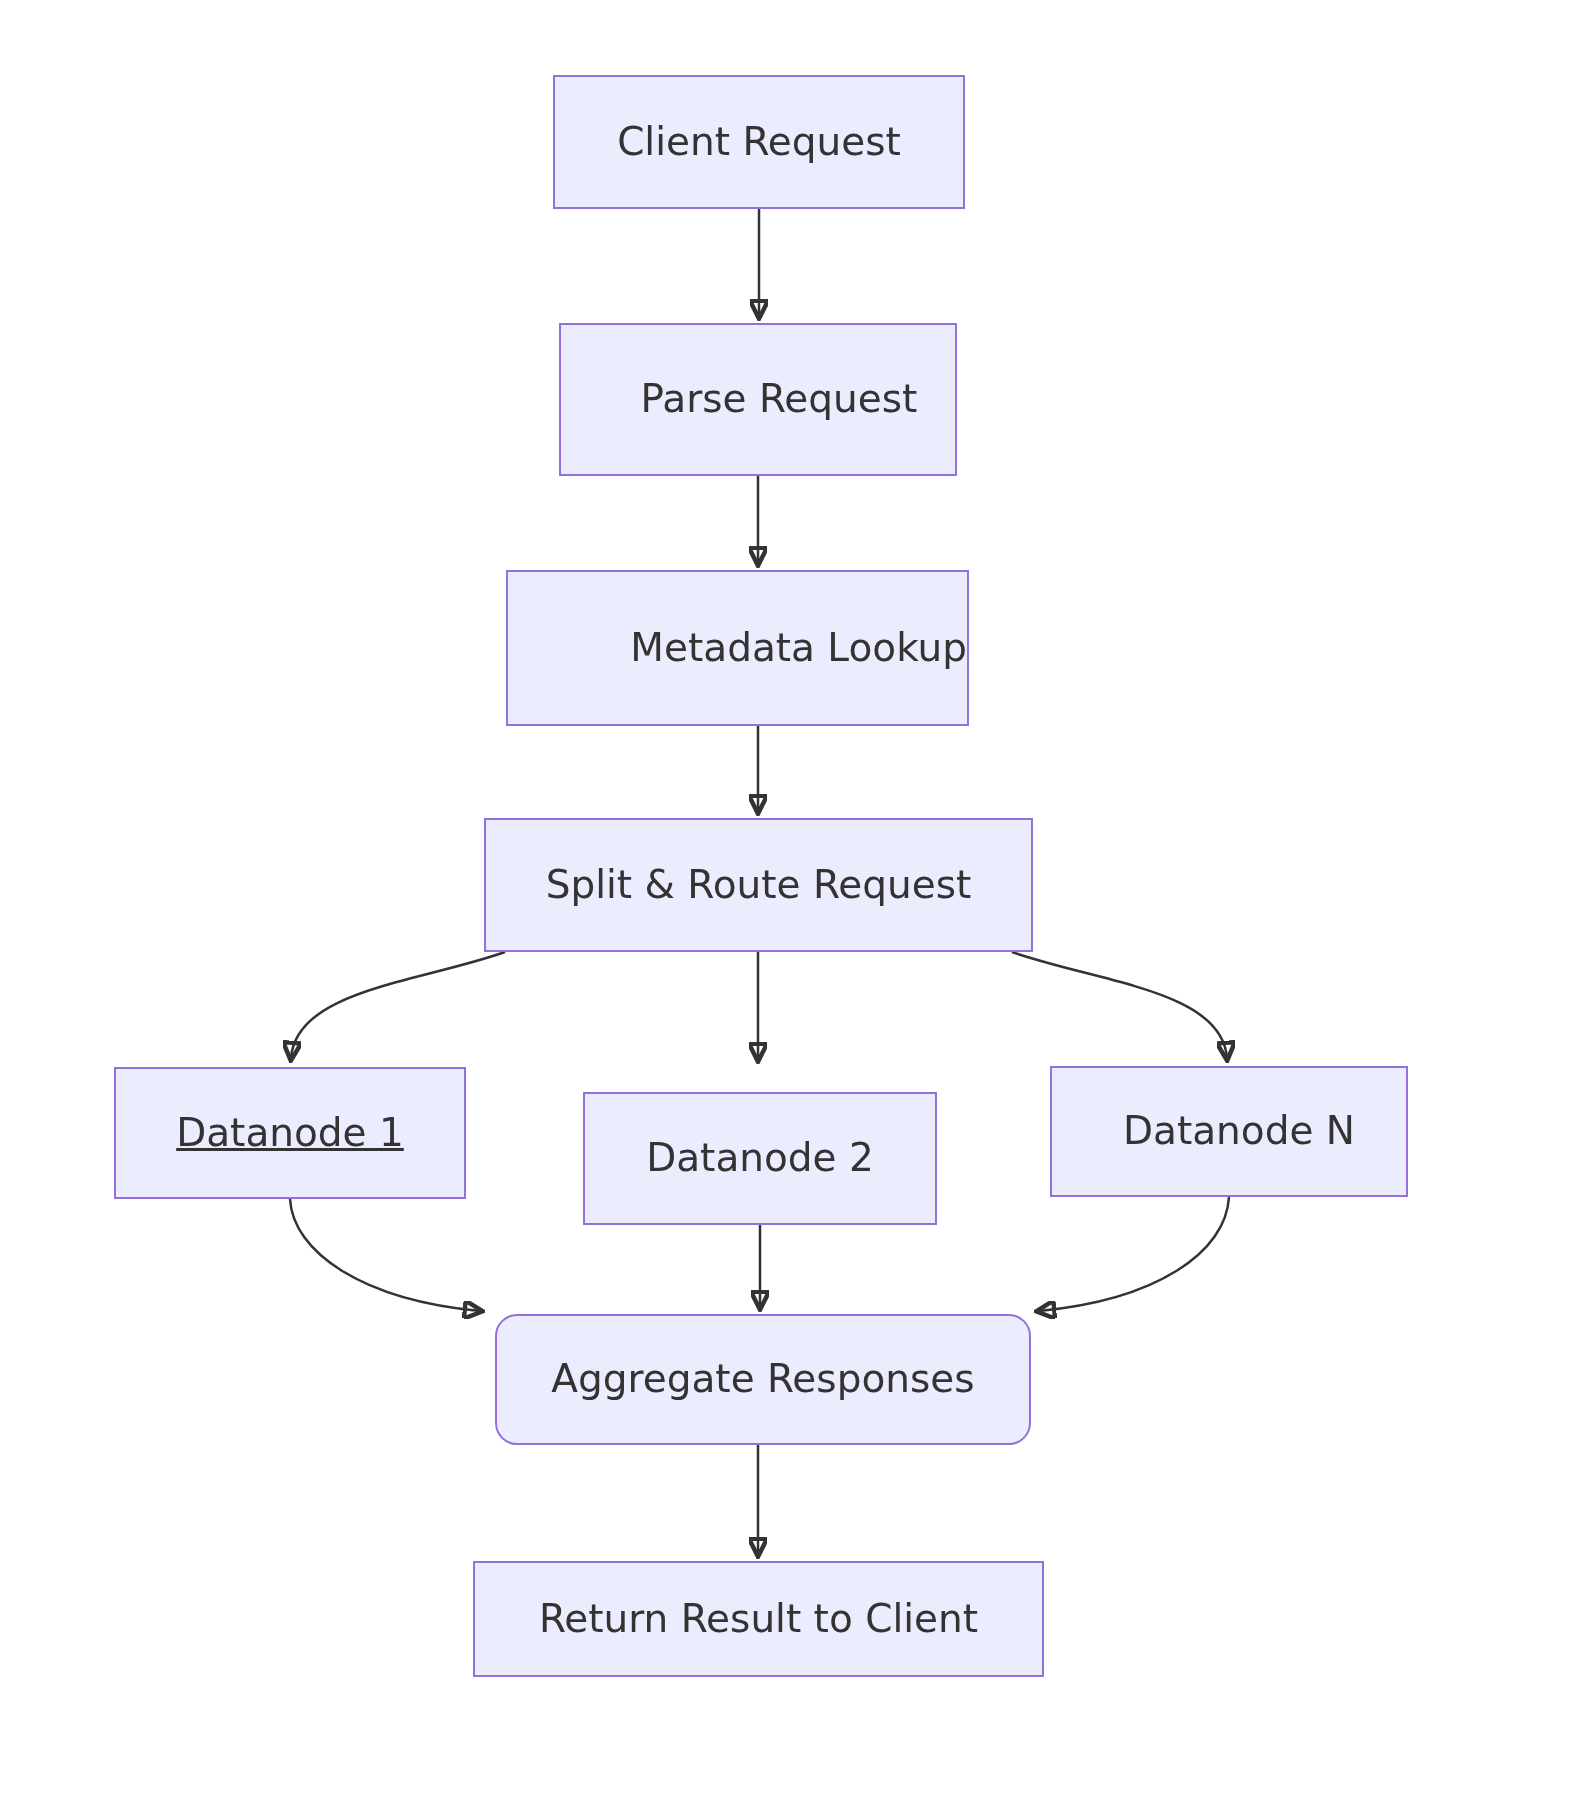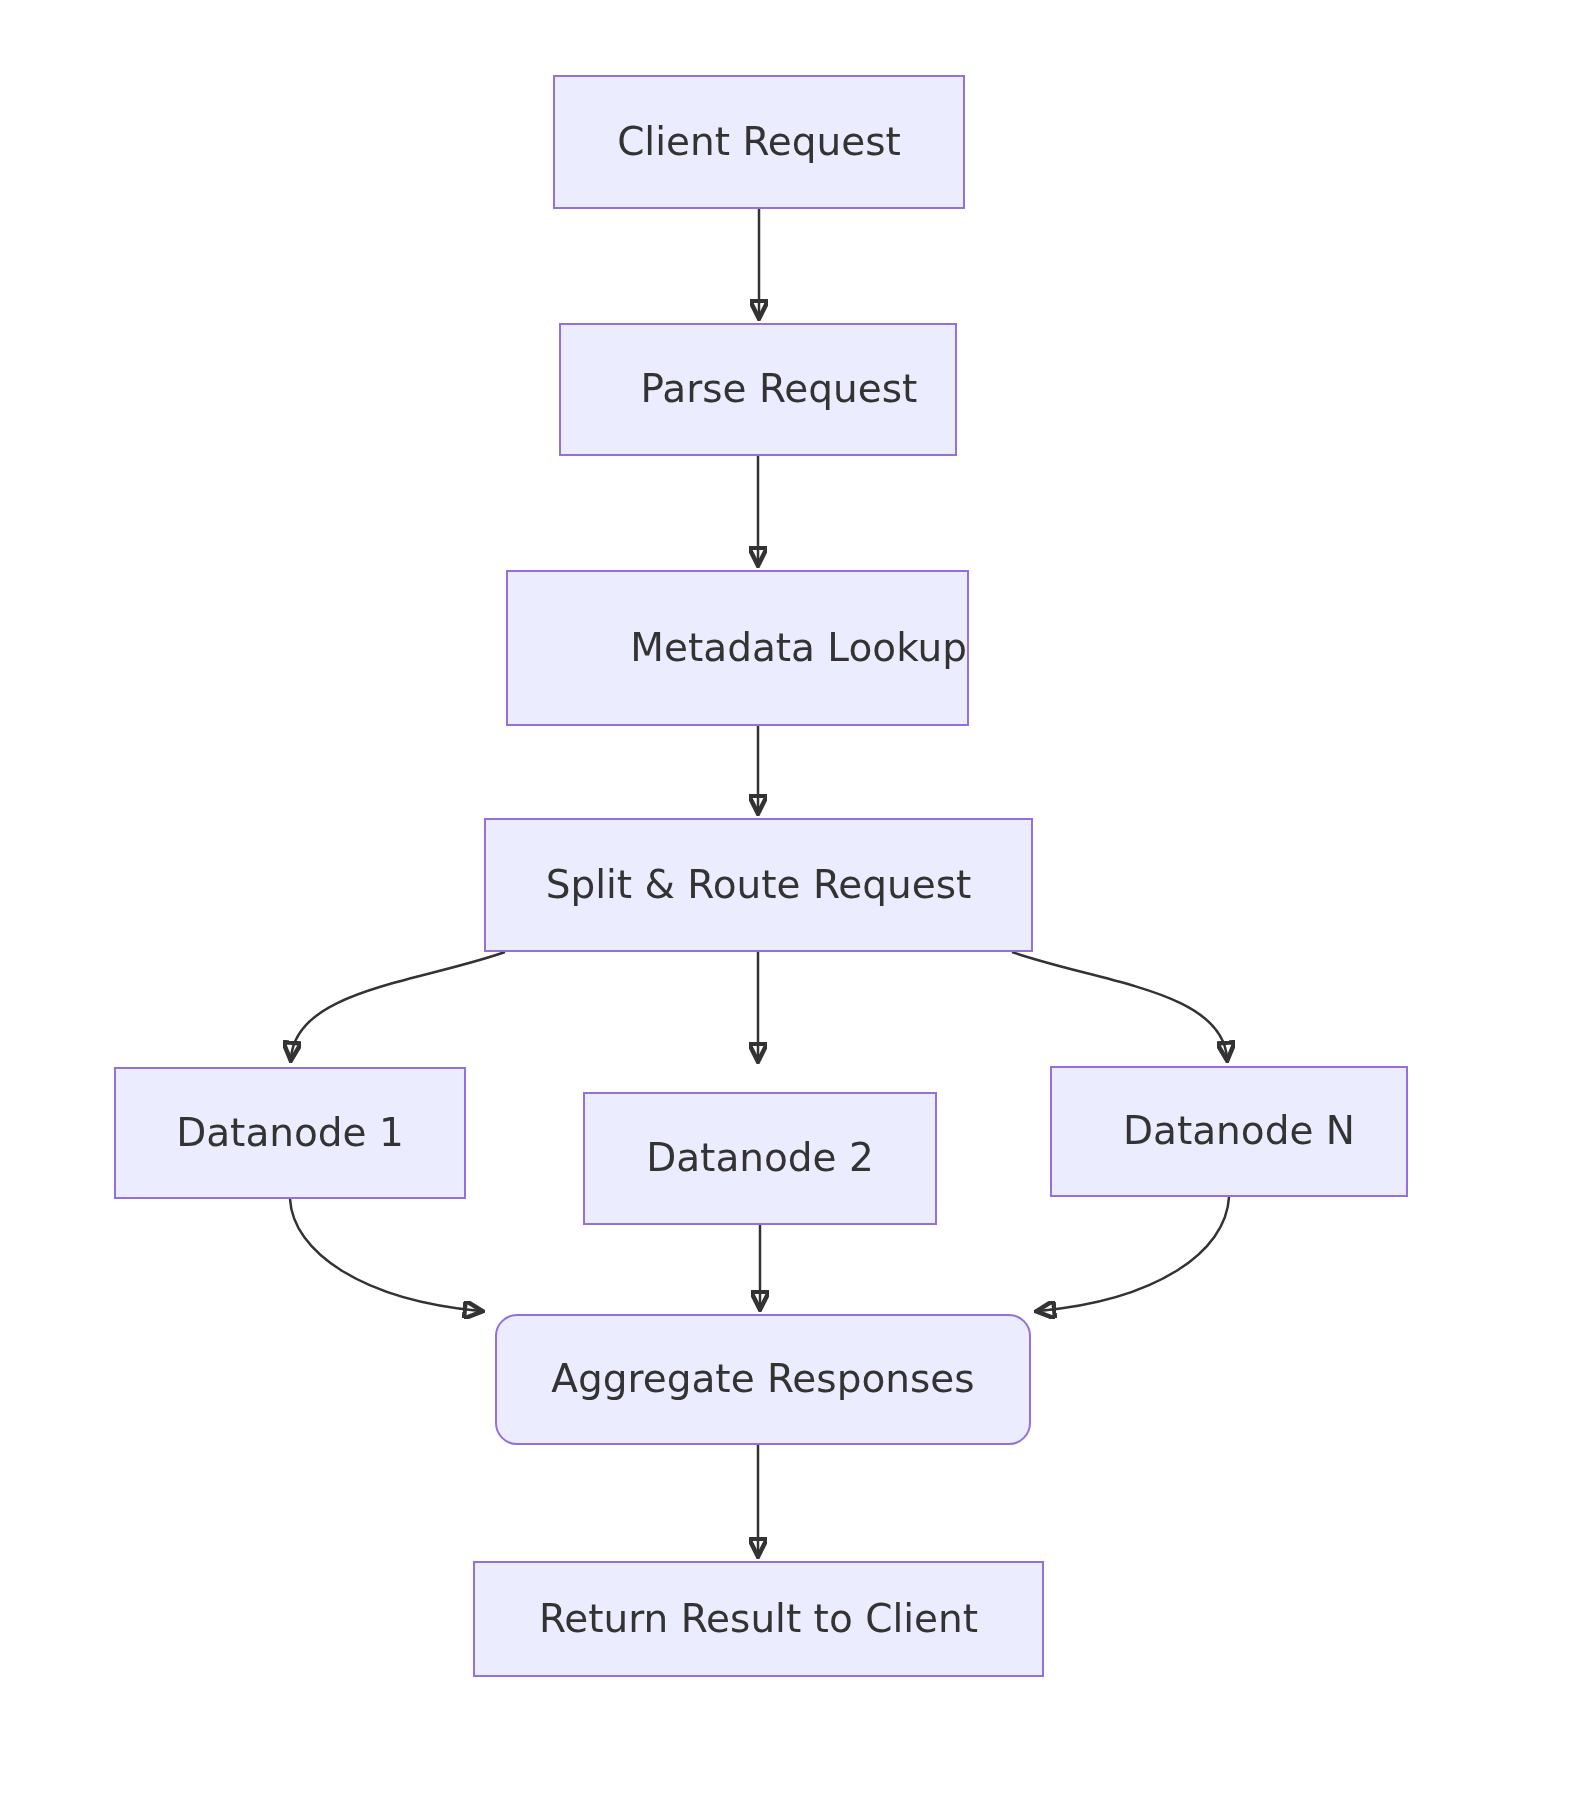--- a/index.html
+++ b/index.html
@@ -24,24 +24,24 @@
     display:flex;align-items:center;justify-content:center;
     background:var(--node-fill);
     border:2.5px solid var(--node-border);
     color:var(--text);
     font-size:39px;
     line-height:1.2;
     text-align:center;
     box-sizing:border-box;
   }
   #n-client  {left:553px; top:75px;   width:412px; height:134px;}
-  #n-parse   {left:559px; top:323px;  width:398px; height:133px;padding-left:42px;}
+  #n-parse   {left:559px; top:323px;  width:398px; height:153px;padding-left:42px;}
   #n-metadata{left:506px; top:570px;  width:463px; height:156px;justify-content:flex-end;}
   #n-split   {left:484px; top:818px;  width:549px; height:134px;}
-  #n-d1      {left:114px; top:1067px; width:352px; height:132px;}
+  #n-d1      {left:114px; top:1067px; width:352px; height:132px;text-decoration:underline;}
   #n-d2      {left:583px; top:1092px; width:354px; height:133px;}
   #n-dn      {left:1050px;top:1066px; width:358px; height:131px;padding-left:20px;}
   #n-agg     {left:495px; top:1314px; width:536px; height:131px;border-radius:22px;}
   #n-ret     {left:473px; top:1561px; width:571px; height:116px;}
 </style>
 </head>
 <body>
 
 <div class="canvas">
 

